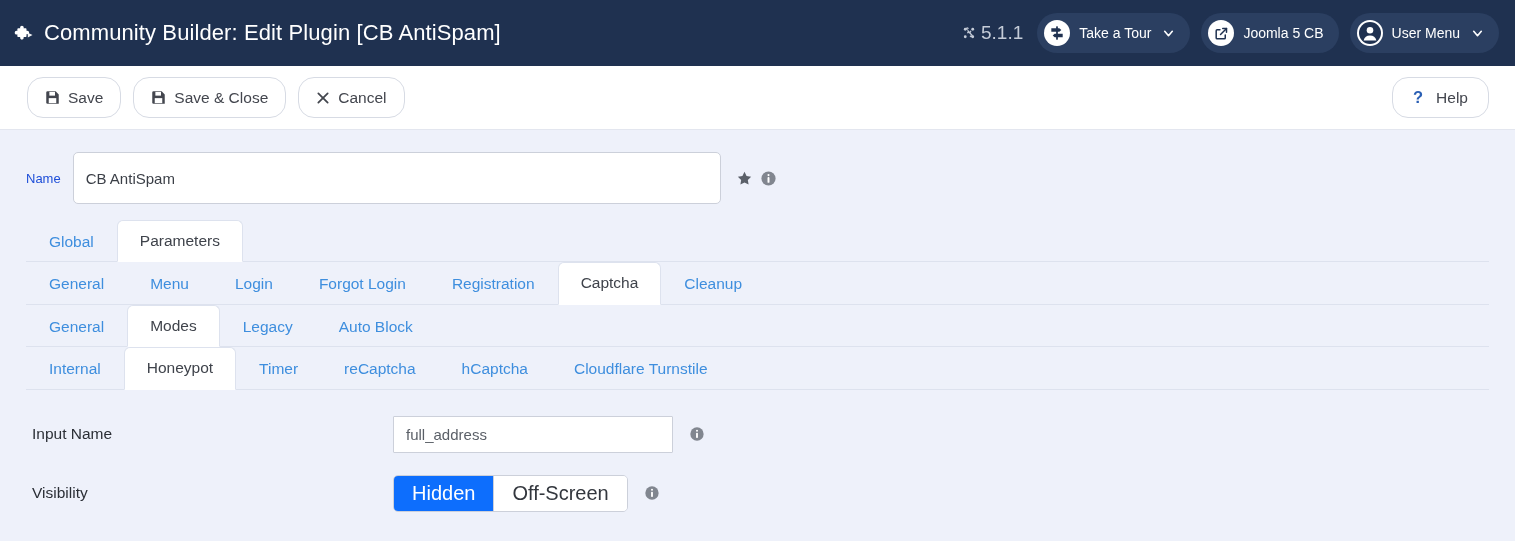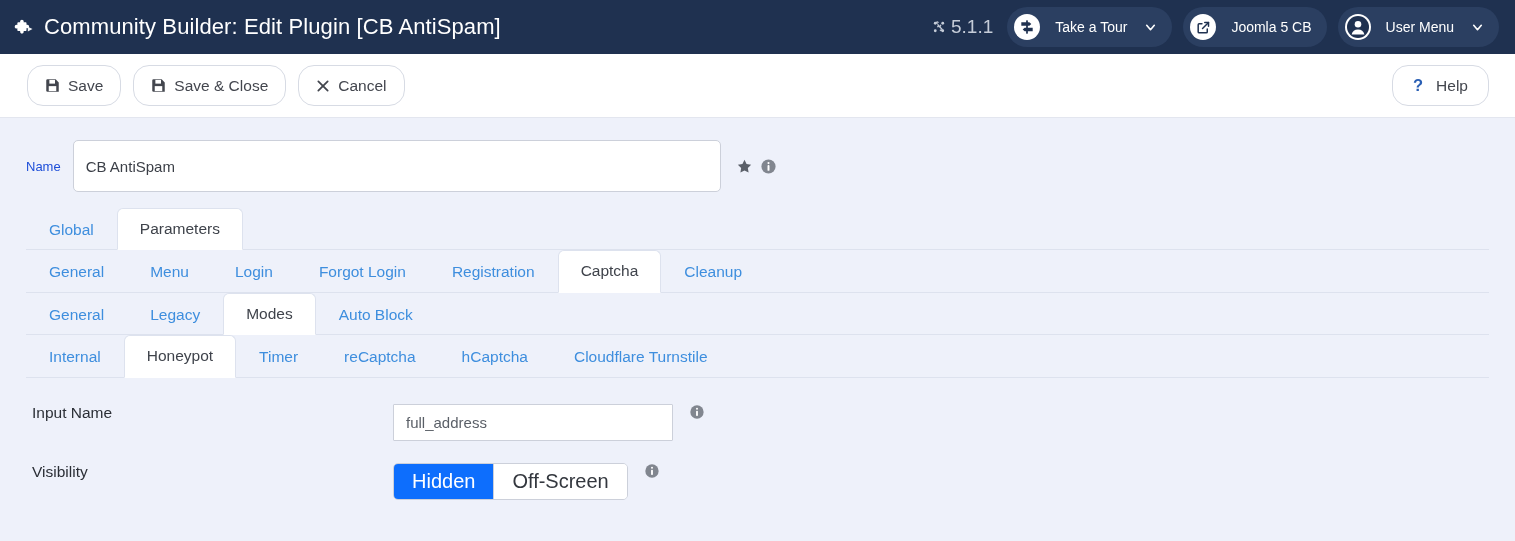--- a/index.html
+++ b/index.html
@@ -14,21 +14,21 @@
     overflow: hidden;
     background: #eef1fa;
     font-family: "Liberation Sans", sans-serif;
     font-size: 15px;
     color: #22262d;
     -webkit-font-smoothing: antialiased;
   }
 
   
   .topbar {
-    height: 54px;
+    height: 66px;
     background: #1f3150;
     display: flex;
     align-items: center;
     padding: 0 16px 0 14px;
     position: relative;
   }
   .topbar-title {
     display: flex;
     align-items: center;
     gap: 10px;
@@ -64,21 +64,21 @@
   .jversion-icon {
     width: 14px;
     height: 14px;
     display: inline-flex;
     align-items: center;
     justify-content: center;
   }
   .pill-btn {
     display: flex;
     align-items: center;
-    gap: 15px;
+    gap: 9px;
     height: 40px;
     padding: 0 15px 0 7px;
     border-radius: 20px;
     background: #2b3f61;
     color: #ffffff;
     font-size: 14px;
     white-space: nowrap;
     cursor: pointer;
     border: none;
     font-family: inherit;
@@ -208,21 +208,21 @@
     color: #3f434b;
     background: #ffffff;
     border-color: #dde2ee;
     border-bottom: 1px solid #ffffff;
     cursor: default;
   }
 
   
   .field-row {
     display: flex;
-    align-items: flex-start;
+    align-items: center;
     padding-top: 22px;
   }
   .field-row.first { padding-top: 26px; }
   .field-label {
     width: 367px;
     flex: 0 0 367px;
     font-size: 15.5px;
     color: #2b2f36;
     padding-left: 6px;
   }
@@ -414,22 +414,22 @@
     <button class="tab">Menu</button>
     <button class="tab">Login</button>
     <button class="tab">Forgot Login</button>
     <button class="tab">Registration</button>
     <button class="tab active">Captcha</button>
     <button class="tab">Cleanup</button>
   </div>
 
   <div class="tabs lvl3">
     <button class="tab">General</button>
+    <button class="tab active">Modes</button>
     <button class="tab">Legacy</button>
-    <button class="tab active">Modes</button>
     <button class="tab">Auto Block</button>
   </div>
 
   <div class="tabs lvl4">
     <button class="tab">Internal</button>
     <button class="tab active">Honeypot</button>
     <button class="tab">Timer</button>
     <button class="tab">reCaptcha</button>
     <button class="tab">hCaptcha</button>
     <button class="tab">Cloudflare Turnstile</button>

